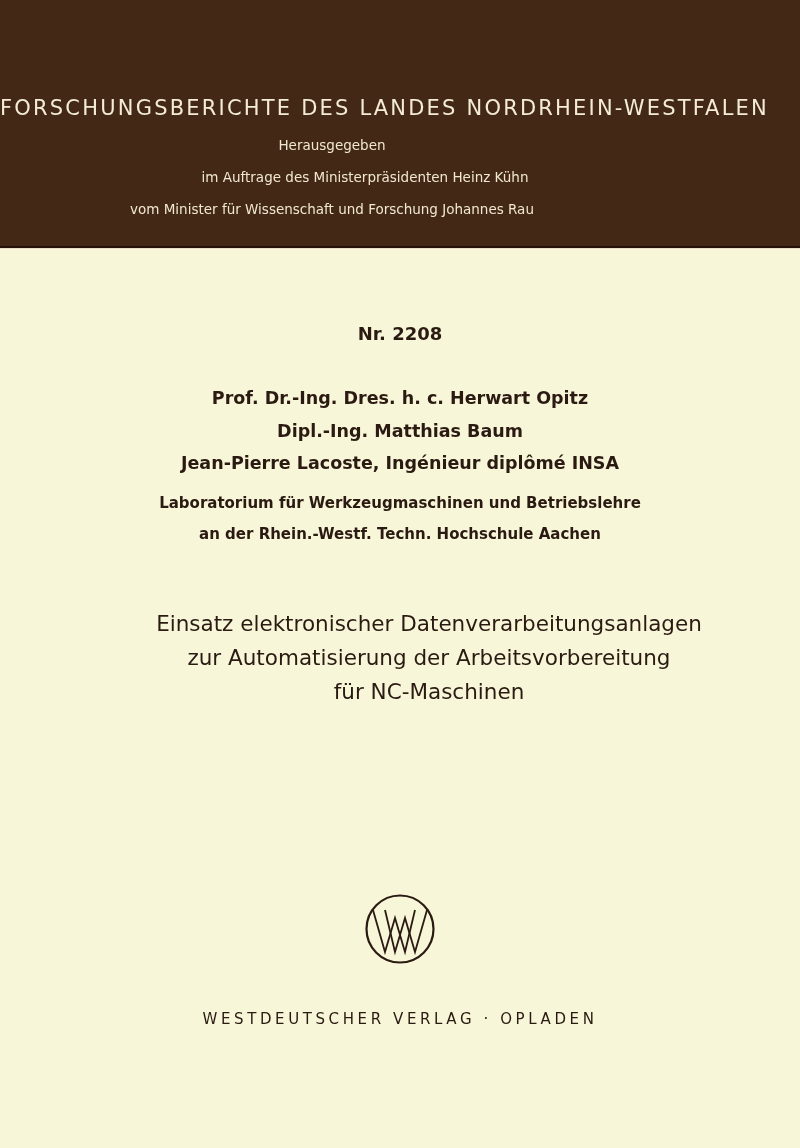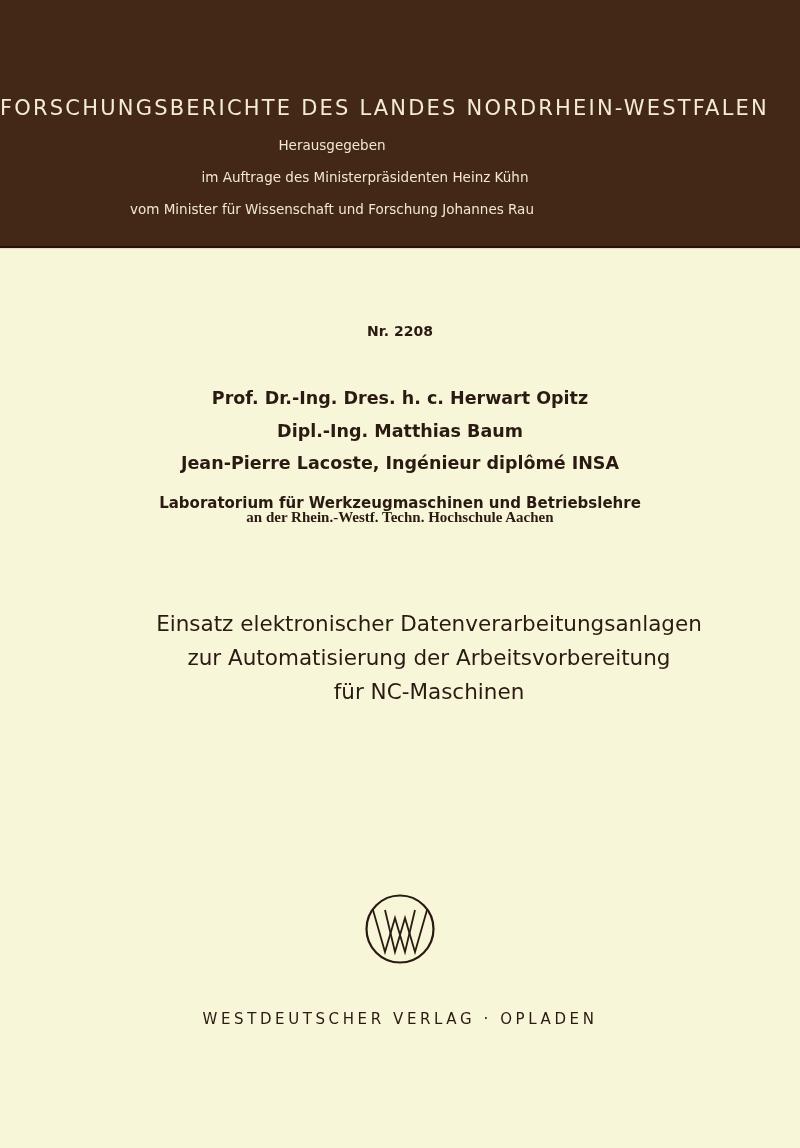--- a/index.html
+++ b/index.html
@@ -55,37 +55,37 @@
 
     .center-line {
       position: absolute;
       left: 0; width: 800px;
       text-align: center;
       white-space: nowrap;
       color: #2a1a12;
     }
     .number {
       top: 323px;
-      font-size: 14px;
+      font-size: 18px;
       font-weight: bold;
     }
     .author {
       font-size: 17.5px;
       font-weight: bold;
     }
     .author.a1 { top: 388px; }
     .author.a2 { top: 421px; }
     .author.a3 { top: 453px; }
 
     .lab {
       font-size: 15px;
       font-weight: bold;
     }
     .lab.b1 { top: 494px; }
-    .lab.b2 { top: 509px; font-family: Liberation Serif, serif; }
+    .lab.b2 { top: 525px; }
 
     .title {
       font-size: 21.5px;
       font-weight: normal;
       padding-left: 29px;
     }
     .title.t1 { top: 611px; }
     .title.t2 { top: 645px; }
     .title.t3 { top: 679px; }
 

